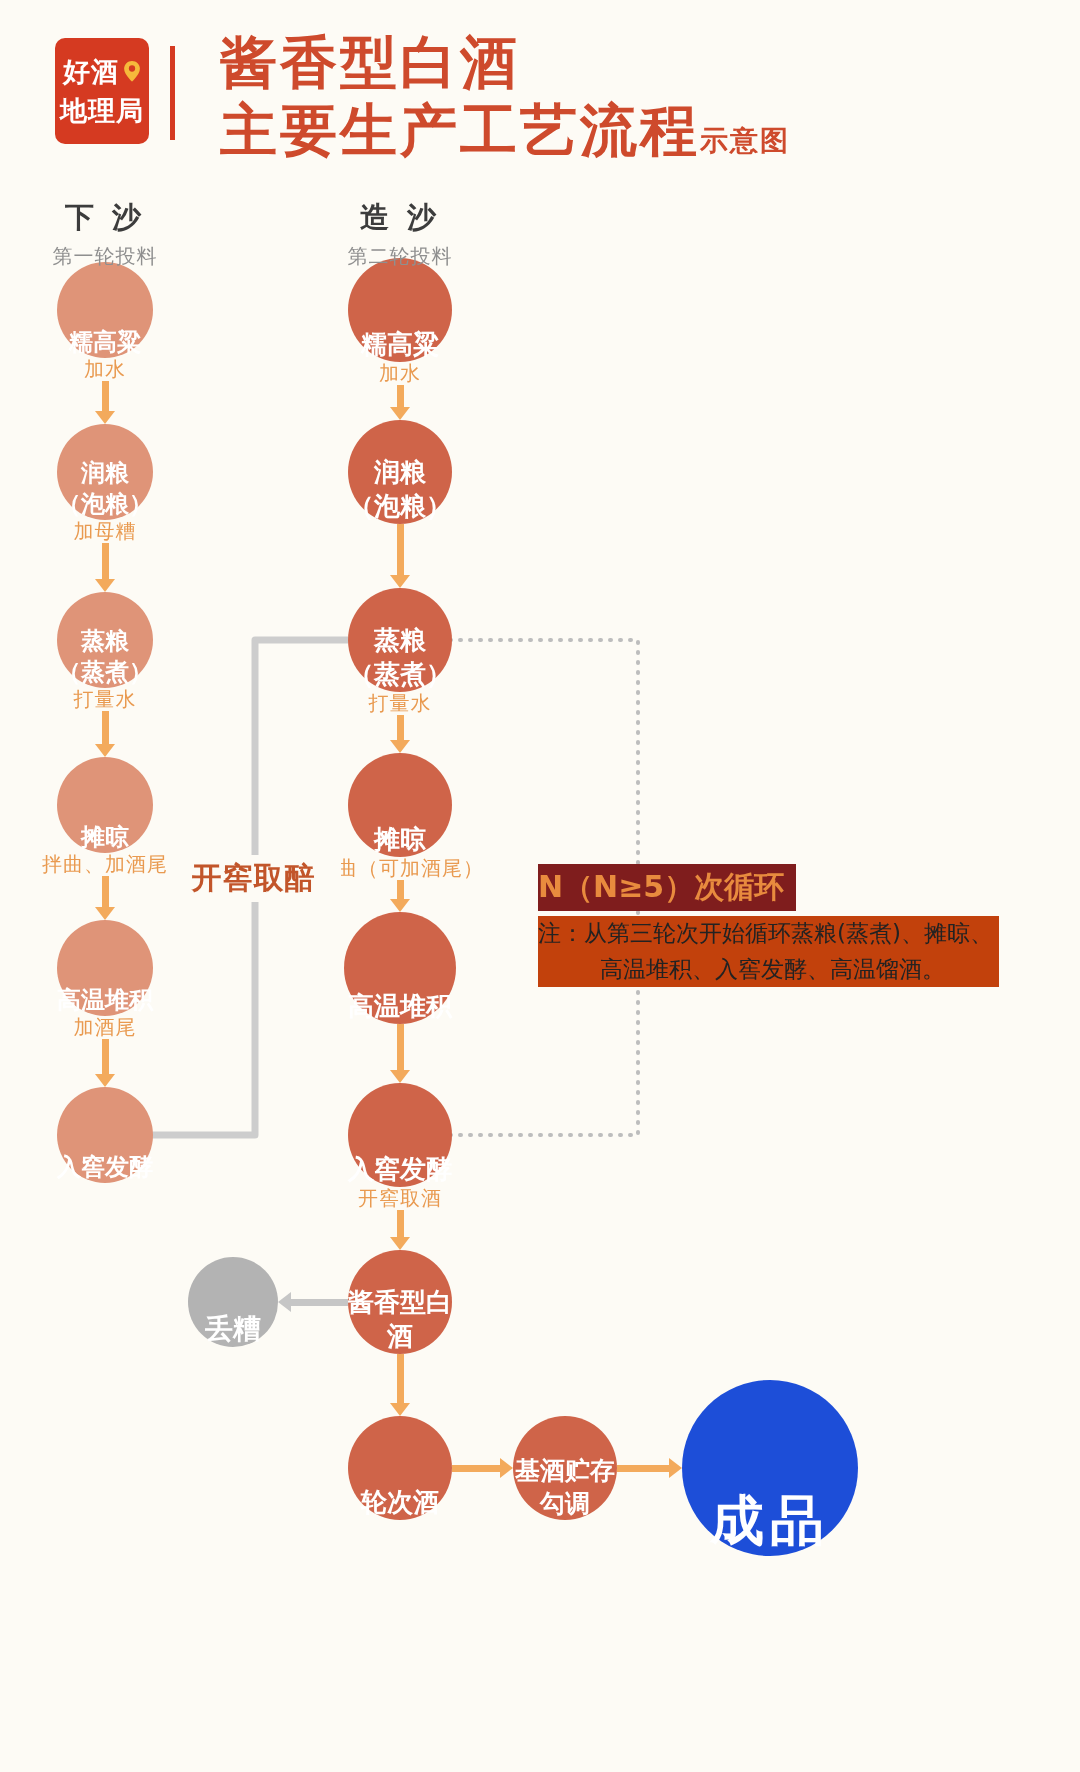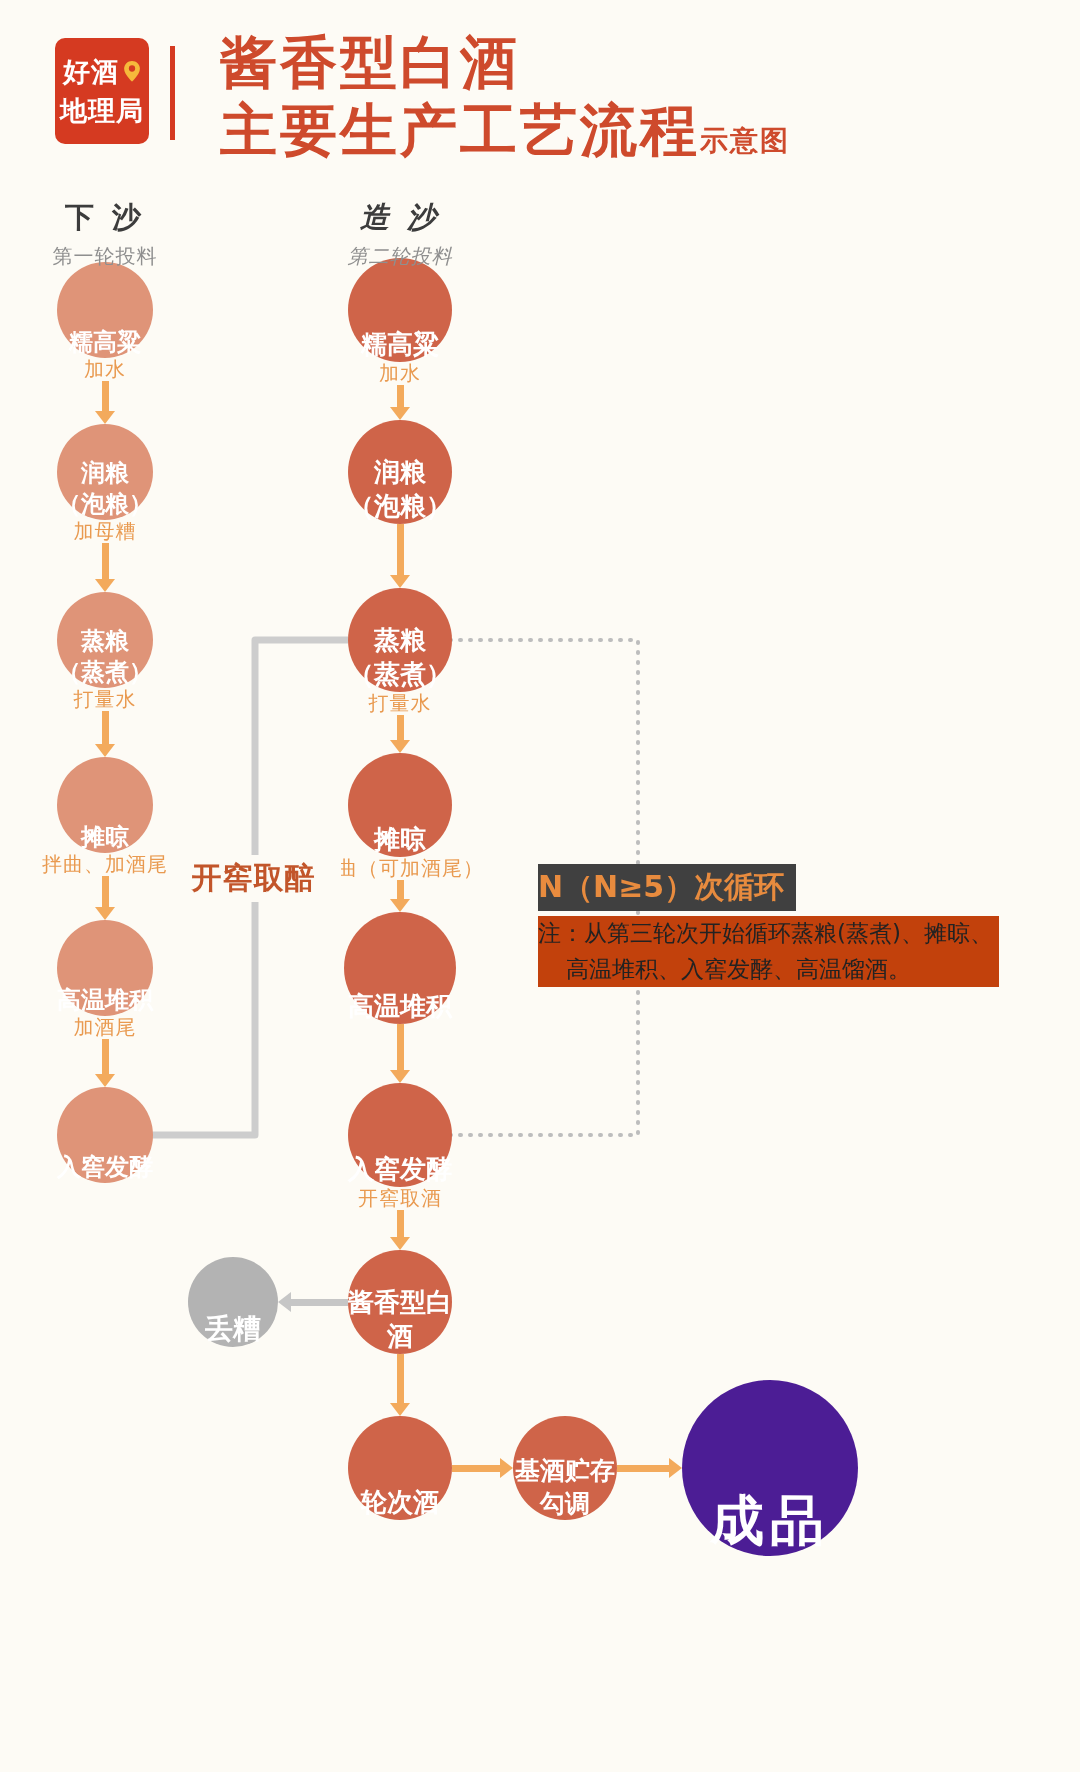--- a/index.html
+++ b/index.html
@@ -43,21 +43,21 @@
   .node {
     position:absolute; border-radius:50%;
     display:flex; align-items:flex-end; justify-content:center;
     z-index:2; color:#fff; font-weight:bold; text-align:center;
   }
   .node-label { white-space:pre-line; line-height:1.3; width:100%; }
   .node.left  { width:96px;  height:96px;  background:#df9478; font-size:24px; }
   .node.right { width:104px; height:104px; background:#cf6449; font-size:26px; }
   .node.right.big { width:112px; height:112px; }
   .node.gray  { width:90px;  height:90px;  background:#b3b3b3; font-size:28px; }
-  .node.final { width:176px; height:176px; background:#4c1d95; font-size:54px; letter-spacing:6px; }
+  .node.final { width:176px; height:176px; background:#1d4ed8; font-size:54px; letter-spacing:6px; }
   
   .edge {
     position:absolute; display:flex; flex-direction:column; align-items:center;
     z-index:2;
   }
   .edge-label {
     font-size:20px; color:#e99a50; line-height:1.15; text-align:center;
     letter-spacing:1px;
   }
   .edge-line { width:7px; flex:1; background:#f3aa5c; min-height:6px; }
@@ -82,28 +82,28 @@
   }
   
   .kaijiao-label {
     position:absolute; left:166px; top:855px; width:175px; text-align:center;
     font-size:30px; font-weight:bold; color:#c2552a;
     background:#fdfbf5; padding:3px 0; z-index:6; letter-spacing:1px;
   }
   .loop-title {
     position:absolute; left:538px; top:864px;
     font-size:30px; font-weight:bold; color:#e88b3e;
-    background:#404040; padding:3px 12px 3px 0; z-index:6;
+    background:#7f1d1d; padding:3px 12px 3px 0; z-index:6;
   }
   .loop-note {
     position:absolute; left:538px; top:916px;
     font-size:23px; color:#222; line-height:1.55;
     background:#c2410c; z-index:6; padding-right:6px;
   }
-  .loop-note .indent { margin-left:28px; }
+  .loop-note .indent { margin-left:62px; }
 </style>
 </head>
 <body>
 
 <div class="page">
 
   <svg class="connectors" width="1080" height="1772" viewBox="0 0 1080 1772">
     <polyline points="150,1135 255,1135 255,640 348,640" fill="none" stroke="#cdcdcd" stroke-width="7" stroke-linejoin="round"></polyline>
     <polyline points="450,640 638,640 638,1135 450,1135" fill="none" stroke="#bdbdbd" stroke-width="4" stroke-linecap="round" stroke-linejoin="round" stroke-dasharray="1 9"></polyline>
   </svg>
@@ -123,21 +123,21 @@
     <div>酱香型白酒</div>
     <div>
       <span>主要生产工艺流程</span><span class="title-suffix">示意图</span>
     </div>
   </div>
 
   <div class="col-header" style="left:30px; top:198px;">
     <div class="col-title">下 沙</div>
     <div class="col-subtitle">第一轮投料</div>
   </div>
-  <div class="col-header" style="left:325px; top:198px;font-style:italic;">
+  <div class="col-header" style="left:325px; top:198px;">
     <div class="col-title">造 沙</div>
     <div class="col-subtitle">第二轮投料</div>
   </div>
 
   <div class="node left" style="left:57px; top:262px;">
       <span class="node-label">糯高粱</span>
     </div>
   <div class="node left" style="left:57px; top:424px;">
       <span class="node-label">润粮
 （泡粮）</span>

